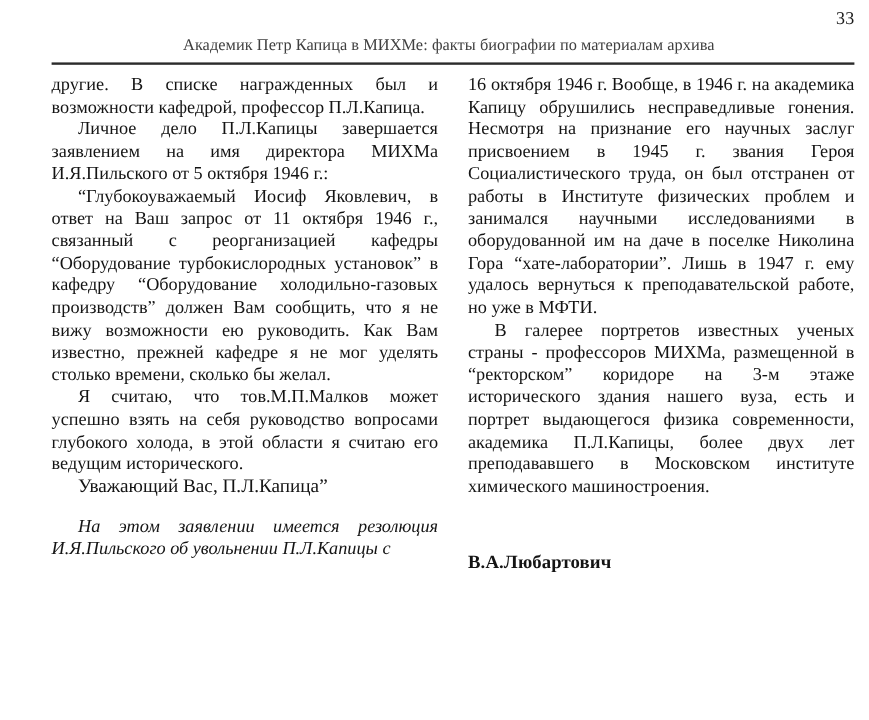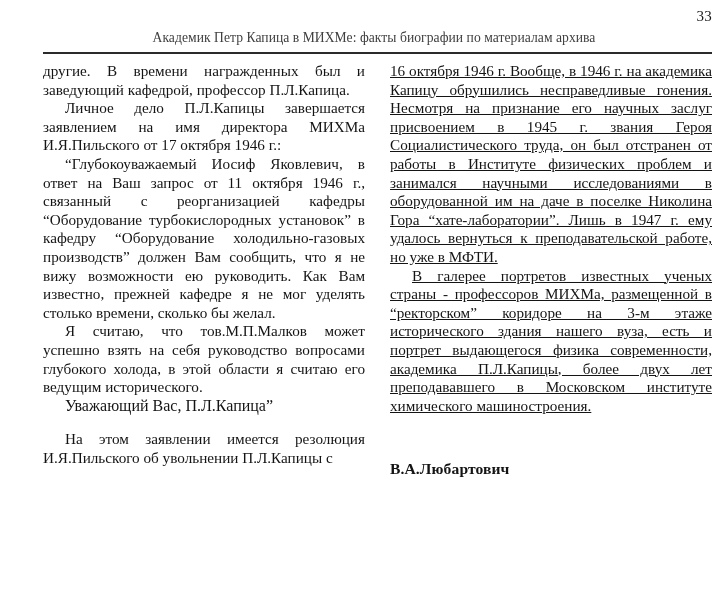--- a/index.html
+++ b/index.html
@@ -58,35 +58,35 @@
     top: 62px;
     width: 669px;
     height: 470px;
   }
   .col {
     position: absolute;
     top: 0;
     width: 322px;
   }
   .col-left  { left: 0; }
-  .col-right { left: 347px; text-decoration: underline; }
+  .col-right { left: 347px; }
 
   p {
     margin: 0;
     font-size: 15.2px;
     line-height: 18.6px;
     text-align: justify;
     text-justify: inter-word;
     hyphens: manual;
     -webkit-hyphens: manual;
   }
   p.indent { text-indent: 22px; }
   p.noindent { text-indent: 0; }
 
-  .gap-before { margin-top: 15px; }
+  .gap-before { margin-top: 15px; font-style: italic; }
 
   .quote-block {
     margin-bottom: 0;
   }
   .quote-block p { text-indent: 22px; }
 
   .sig-line {
     margin-top: 0;
     text-align: left;
     text-indent: 0;
@@ -114,23 +114,23 @@
   <div class="folio">33</div>
 
   <div class="running-head">Академик Петр Капица в МИХМе: факты биографии по материалам архива</div>
 
   <div class="head-rule"></div>
 
   <div class="columns">
 
     <div class="col col-left">
 
-      <p class="noindent">другие. В времени награжденных был и заведующий кафедрой, профессор П.Л.Капица.</p>
+      <p class="noindent">другие. В списке награжденных был и возможности кафедрой, профессор П.Л.Капица.</p>
 
-      <p class="indent">Личное дело П.Л.Капицы завершается заявлением на имя директора МИХМа И.Я.Пильского от 17 октября 1946 г.:</p>
+      <p class="indent">Личное дело П.Л.Капицы завершается заявлением на имя директора МИХМа И.Я.Пильского от 5 октября 1946 г.:</p>
 
       <div class="quote-block">
         <p>“Глубокоуважаемый Иосиф Яковлевич, в ответ на Ваш запрос от 11 октября 1946 г., связанный с реорганизацией кафедры “Оборудование турбокислородных установок” в кафедру “Оборудование холодильно-газовых производств” должен Вам сообщить, что я не вижу возможности ею руководить. Как Вам известно, прежней кафедре я не мог уделять столько времени, сколько бы желал.</p>
         <p>Я считаю, что тов.М.П.Малков может успешно взять на себя руководство вопросами глубокого холода, в этой области я считаю его ведущим исторического.</p>
         <p class="sig-line">Уважающий Вас, П.Л.Капица”</p>
       </div>
 
       <p class="indent gap-before">На этом заявлении имеется резолюция И.Я.Пильского об увольнении П.Л.Капицы с</p>
 
     </div>

